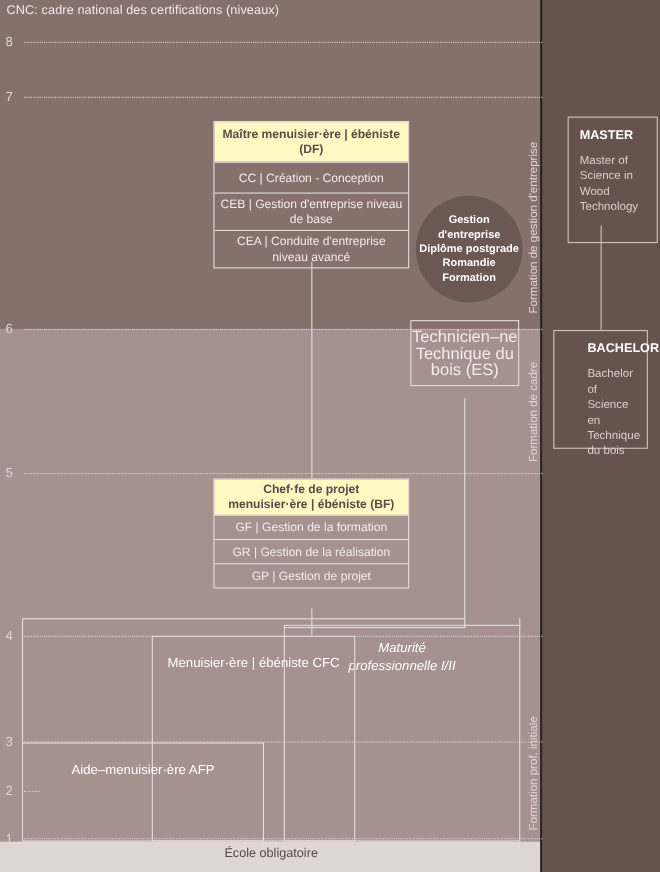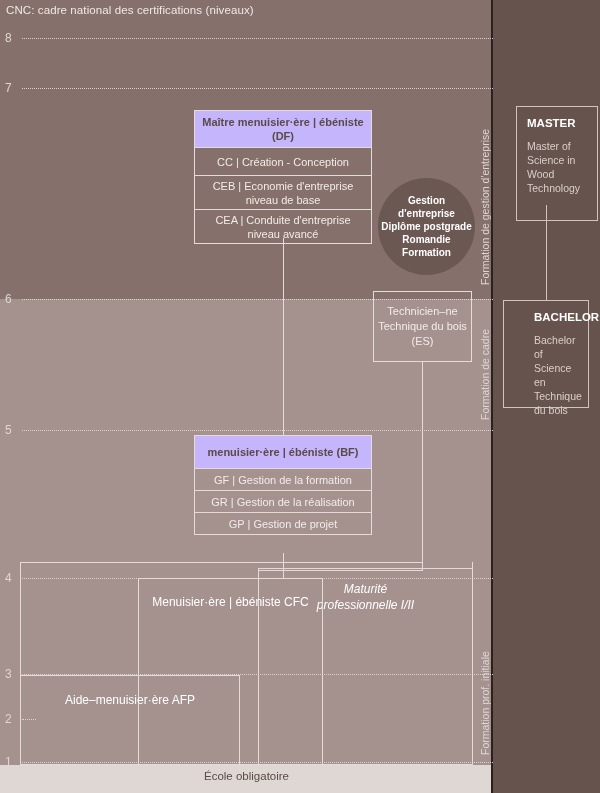--- a/index.html
+++ b/index.html
@@ -27,21 +27,21 @@
 
   
   .cnc-title{
     position:absolute;left:6px;top:4px;
     font-size:11.5px;color:#efe9e7;letter-spacing:.1px;
   }
 
   
   .box{position:absolute;box-sizing:border-box;border:1px solid #e3dcd9;}
   .box-head{
-    background:#c4b5fd;color:#5b4a45;font-weight:bold;
+    background:#fef9c3;color:#5b4a45;font-weight:bold;
     font-size:11px;line-height:14px;text-align:center;
     display:flex;align-items:center;justify-content:center;
     box-sizing:border-box;
   }
   .box-row{
     color:#f2ecea;font-size:11px;line-height:14px;text-align:center;
     display:flex;align-items:center;justify-content:center;
     box-sizing:border-box;border-top:1px solid #e3dcd9;
     padding:2px 4px;
   }
@@ -51,22 +51,22 @@
   #maitre .box-head{height:36px;}
   #maitre .r1{height:28px;}
   #maitre .r2{height:34px;}
   #maitre .r3{height:34px;}
 
   #cheffe{left:194px;top:435px;width:178px;}
   #cheffe .box-head{height:32px;}
   #cheffe .box-row{height:22px;}
 
   #technicien{
-    left:373px;top:291px;width:99px;height:71px;
-    color:#f2ecea;font-size:11px;line-height:15px;text-align:center;
+    left:373px;top:291px;width:99px;height:60px;
+    color:#f2ecea;font-size:15px;line-height:15px;text-align:center;
     display:flex;align-items:center;justify-content:center;
   }
 
   
   #circle{
     position:absolute;left:378px;top:178px;width:97px;height:97px;
     border-radius:50%;background:#6b5853;
     display:flex;flex-direction:column;align-items:center;justify-content:center;
     color:#ffffff;font-size:10px;font-weight:bold;line-height:13px;text-align:center;
   }
@@ -160,39 +160,40 @@
   <div class="cl cv" style="left:546px;top:205px;height:95px;background:#cfc4c0;"></div>
 
   <div class="box" id="maitre">
     <div class="box-head">
       <div>
         <div>Maître menuisier·ère | ébéniste</div>
         <div>(DF)</div>
       </div>
     </div>
     <div class="box-row r1">CC | Création - Conception</div>
-    <div class="box-row r2">CEB | Economie d'entreprise niveau de base</div>
+    <div class="box-row r2">CEB | Gestion d'entreprise niveau de base</div>
     <div class="box-row r3">CEA | Conduite d'entreprise niveau avancé</div>
   </div>
 
   <div id="circle">
     <div>Gestion</div>
     <div>d'entreprise</div>
     <div>Diplôme postgrade</div>
     <div>Romandie</div>
     <div>Formation</div>
   </div>
 
   <div class="box" id="technicien">
     <span>Technicien–ne Technique du bois (ES)</span>
   </div>
 
   <div class="box" id="cheffe">
     <div class="box-head">
       <div>
+        <div>Chef·fe de projet</div>
         <div>menuisier·ère | ébéniste (BF)</div>
       </div>
     </div>
     <div class="box-row">GF | Gestion de la formation</div>
     <div class="box-row">GR | Gestion de la réalisation</div>
     <div class="box-row">GP | Gestion de projet</div>
   </div>
 
   <div class="rbox" id="master">
     <div class="rtitle">MASTER</div>

